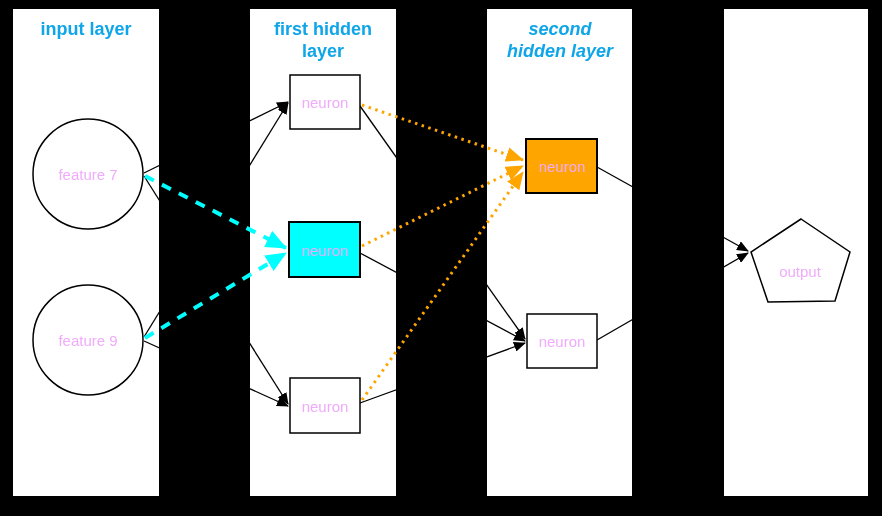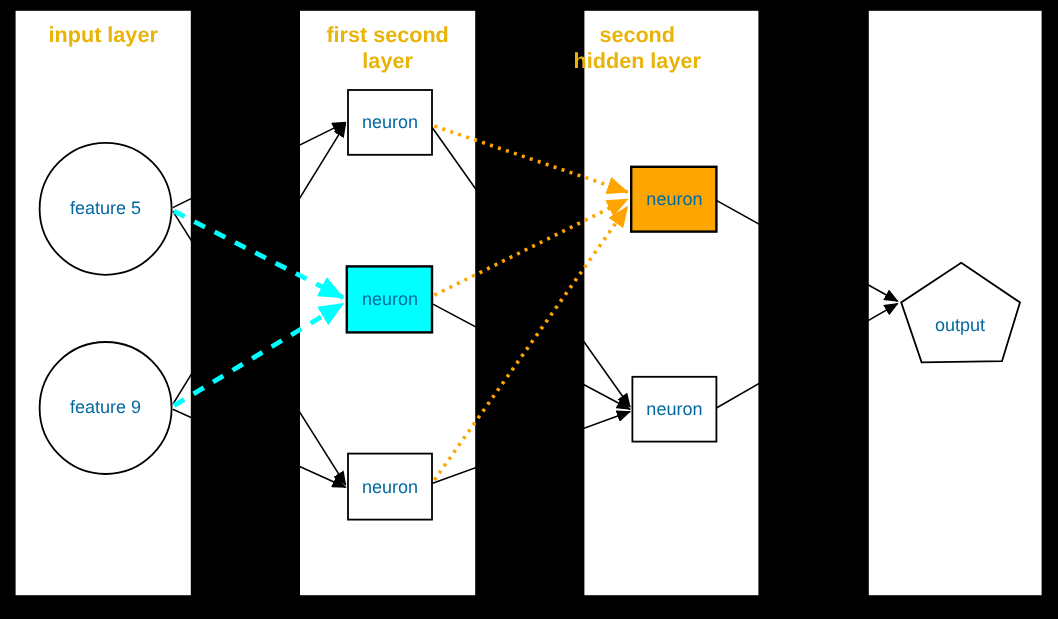--- a/index.html
+++ b/index.html
@@ -17,28 +17,28 @@
   .stage svg { position: absolute; left: 0; top: 0; }
   .layer-title {
     position: absolute;
     top: 18px;
     transform: translateX(-50%);
     max-width: 118px;
     text-align: center;
     font-size: 18px;
     font-weight: bold;
     line-height: 22px;
-    color: #eab308;
+    color: #0ea5e9;
     white-space: normal;
   }
   .node-label {
     position: absolute;
     transform: translate(-50%, -50%);
     font-size: 15px;
-    color: #0369a1;
+    color: #f0abfc;
     white-space: nowrap;
   }
 </style>
 </head>
 <body>
 
 <div class="stage">
 
   <svg width="882" height="516" viewBox="0 0 882 516">
     <defs>
@@ -92,24 +92,24 @@
       <rect x="290" y="75" width="70" height="54" fill="#FFFFFF" stroke-width="1.5"></rect>
       <rect x="289" y="222" width="71" height="55" fill="#00FFFF" stroke-width="2"></rect>
       <rect x="290" y="378" width="70" height="55" fill="#FFFFFF" stroke-width="1.5"></rect>
       <rect x="526" y="139" width="71" height="54" fill="#FFA500" stroke-width="2"></rect>
       <rect x="527" y="314" width="70" height="54" fill="#FFFFFF" stroke-width="1.5"></rect>
       <polygon points="801,219 850,252 835,301 768,302 751,252" fill="#FFFFFF" stroke-width="1.5"></polygon>
     </g>
   </svg>
 
   <div class="layer-title" style="left:86px;">input layer</div>
-  <div class="layer-title" style="left:323px;">first second layer</div>
-  <div class="layer-title" style="left:531px;">second hidden layer</div>
+  <div class="layer-title" style="left:323px;">first hidden layer</div>
+  <div class="layer-title" style="left:560px;font-style:italic;">second hidden layer</div>
 
-  <div class="node-label" style="left:88px;  top:174px;">feature 5</div>
+  <div class="node-label" style="left:88px;  top:174px;">feature 7</div>
   <div class="node-label" style="left:88px;  top:340px;">feature 9</div>
   <div class="node-label" style="left:325px; top:102px;">neuron</div>
   <div class="node-label" style="left:325px; top:250px;">neuron</div>
   <div class="node-label" style="left:325px; top:406px;">neuron</div>
   <div class="node-label" style="left:562px; top:166px;">neuron</div>
   <div class="node-label" style="left:562px; top:341px;">neuron</div>
   <div class="node-label" style="left:800px; top:271px;text-align:right;">output</div>
 
 </div>
 

